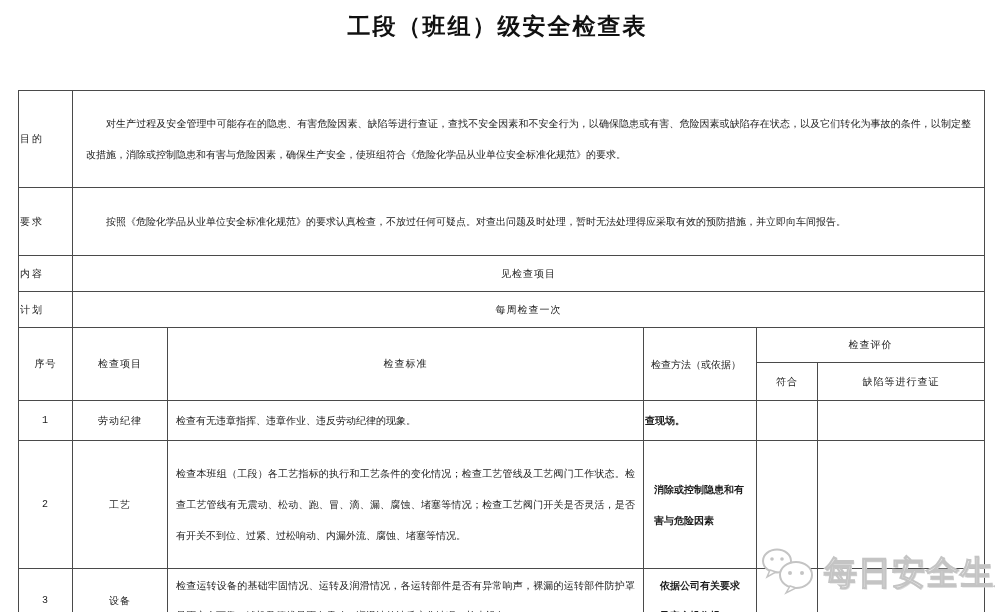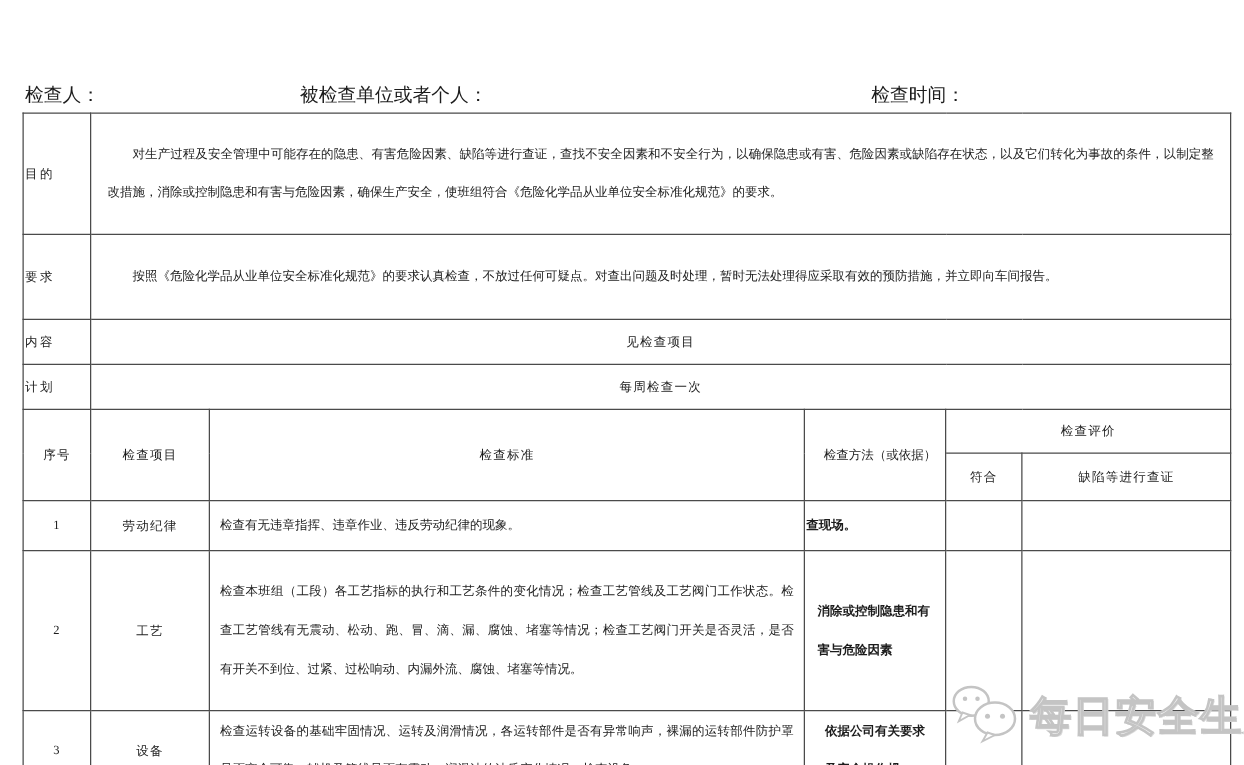--- a/index.html
+++ b/index.html
@@ -30,23 +30,23 @@
     vertical-align:middle;
     font-size:10px;
     overflow:hidden;
   }
   td.lab{ text-align:left;font-size:15px;letter-spacing:2px; }
   .ptext{
     text-align:justify;text-justify:inter-character;
     text-indent:2em;line-height:31px;
     word-break:break-all;padding:0 12px;
   }
-  td.ccell{ text-align:center;letter-spacing:1px; }
+  td.ccell{ text-align:center;letter-spacing:1px;font-family:Liberation Mono, monospace; }
   td.hdr{ text-align:center;letter-spacing:1px; }
-  td.hdr-method{ text-align:right;letter-spacing:0;line-height:33px;padding:0 7px;word-break:break-all; }
+  td.hdr-method{ text-align:left;letter-spacing:0;line-height:33px;padding:0 7px;word-break:break-all; }
   td.std{
     text-align:justify;text-justify:inter-character;
     line-height:31px;padding:0 8px;word-break:break-all;
   }
   td.mth{ text-align:left;line-height:31px;word-break:break-all;font-weight:bold; }
   td.m2{ padding:0 10px; }
   td.m3{ padding:0 16px;font-size:11px;line-height:30px; }
   td.small{ font-size:11px;line-height:30px; }
   .clip2{ height:60px;overflow:hidden; }
 
@@ -72,26 +72,22 @@
     text-shadow:1px 1px 0 #dcdcdc;
     white-space:nowrap;
   }
   .wm-icon{flex:0 0 auto;}
 </style>
 </head>
 <body>
 
 <div class="page">
 
+  <div class="doc-title">工段（班组）级安全检查表</div>
 
-  <div class="info-line">
-    <span class="info-inspector">检查人：</span>
-    <span class="info-inspected">被检查单位或者个人：</span>
-    <span class="info-time">检查时间：</span>
-  </div>
 
   <table class="main">
     <colgroup>
       <col style="width:54px">
         <col style="width:95px">
         <col style="width:476px">
       <col style="width:113px">
         <col style="width:61px">
         <col style="width:167px">
     </colgroup>

